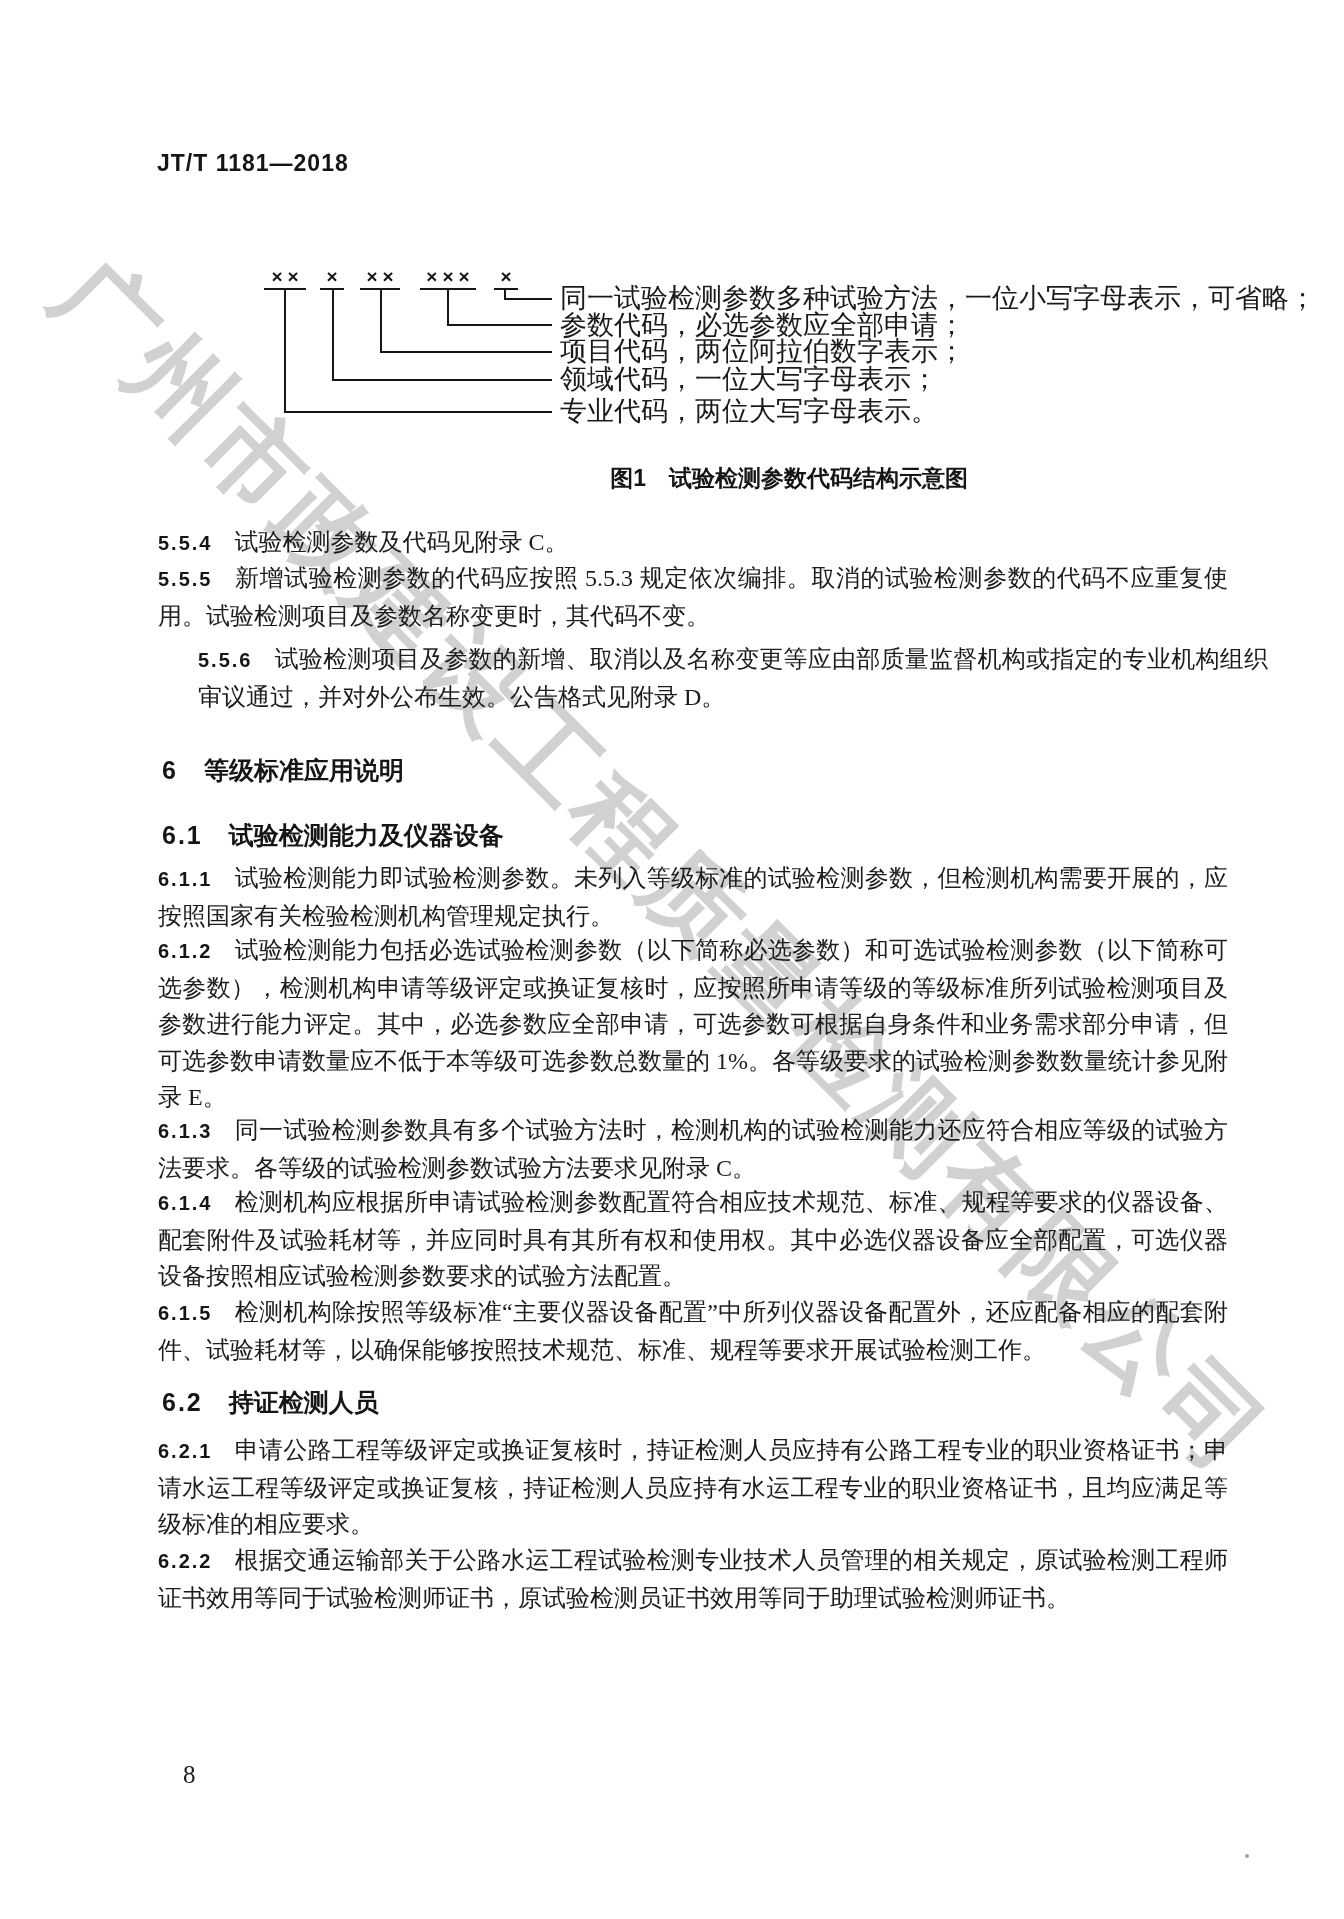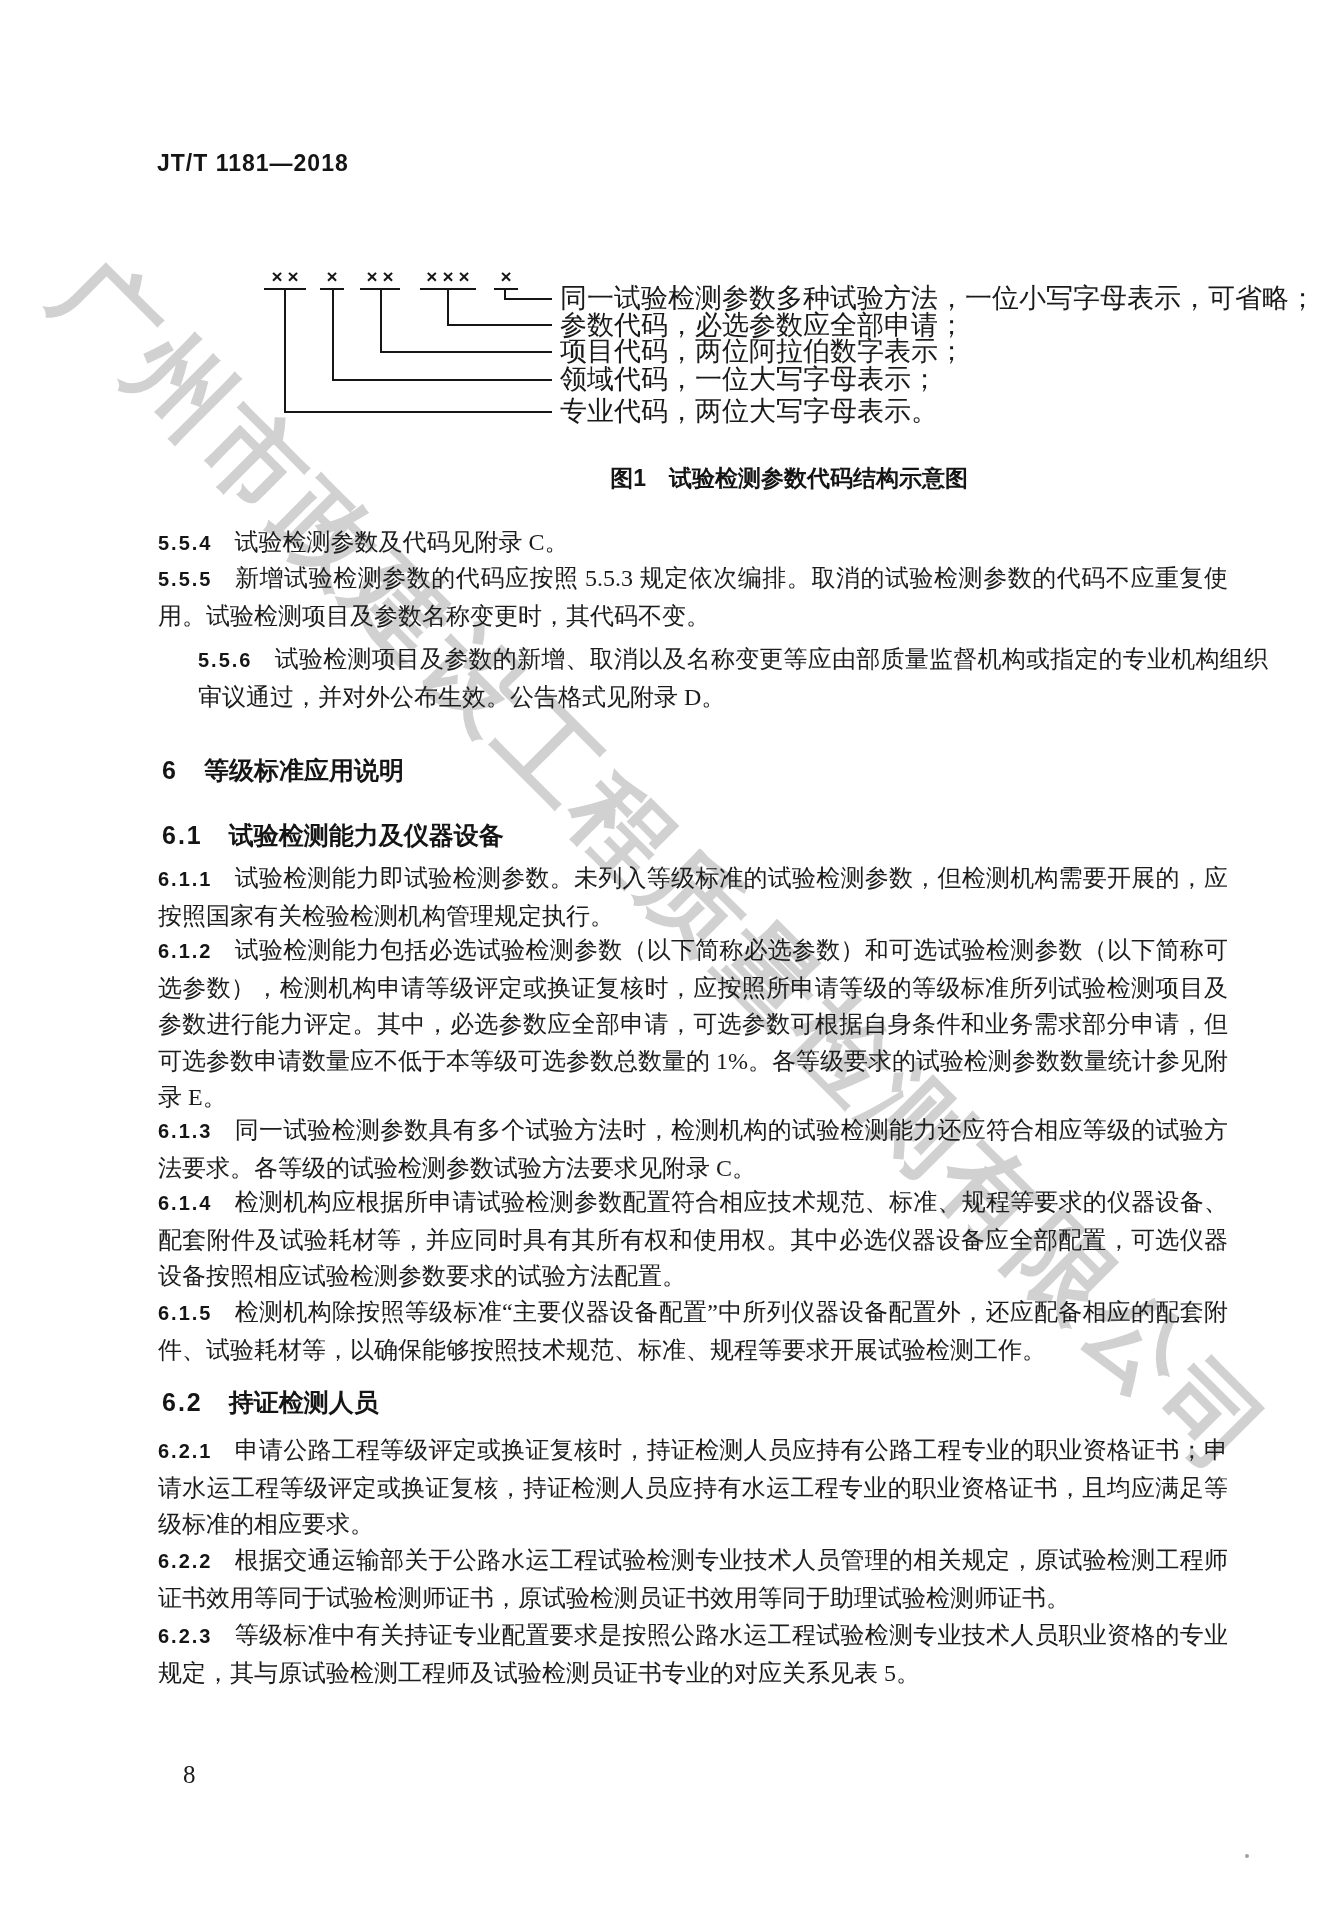--- a/index.html
+++ b/index.html
@@ -120,21 +120,20 @@
     <p class="para" style="top:1176px;"><span class="num">6.1.4</span><span>检测机构应根据所申请试验检测参数配置符合相应技术规范、标准、规程等要求的仪器设备、配套附件及试验耗材等，并应同时具有其所有权和使用权。其中必选仪器设备应全部配置，可选仪器设备按照相应试验检测参数要求的试验方法配置。</span></p>
 
     <p class="para" style="top:1286px;"><span class="num">6.1.5</span><span>检测机构除按照等级标准“主要仪器设备配置”中所列仪器设备配置外，还应配备相应的配套附件、试验耗材等，以确保能够按照技术规范、标准、规程等要求开展试验检测工作。</span></p>
 
     <h3 class="heading" style="top:1374px;"><span class="num">6.2</span><span>持证检测人员</span></h3>
 
     <p class="para" style="top:1424px;"><span class="num">6.2.1</span><span>申请公路工程等级评定或换证复核时，持证检测人员应持有公路工程专业的职业资格证书；申请水运工程等级评定或换证复核，持证检测人员应持有水运工程专业的职业资格证书，且均应满足等级标准的相应要求。</span></p>
 
     <p class="para" style="top:1534px;"><span class="num">6.2.2</span><span>根据交通运输部关于公路水运工程试验检测专业技术人员管理的相关规定，原试验检测工程师证书效用等同于试验检测师证书，原试验检测员证书效用等同于助理试验检测师证书。</span></p>
 
-    <p class="para" style="top:1609px;"><span class="num">6.2.3</span><span>等级标准中有关持证专业配置要求是按照公路水运工程试验检测专业技术人员职业资格的专业规定，其与原试验检测工程师及试验检测员证书专业的对应关系见表 5。</span></p>
 
 
     <div class="page-number">8</div>
 
     <div class="artifact-dot"></div>
 
   </div>
 </div>
 
 </body></html>

